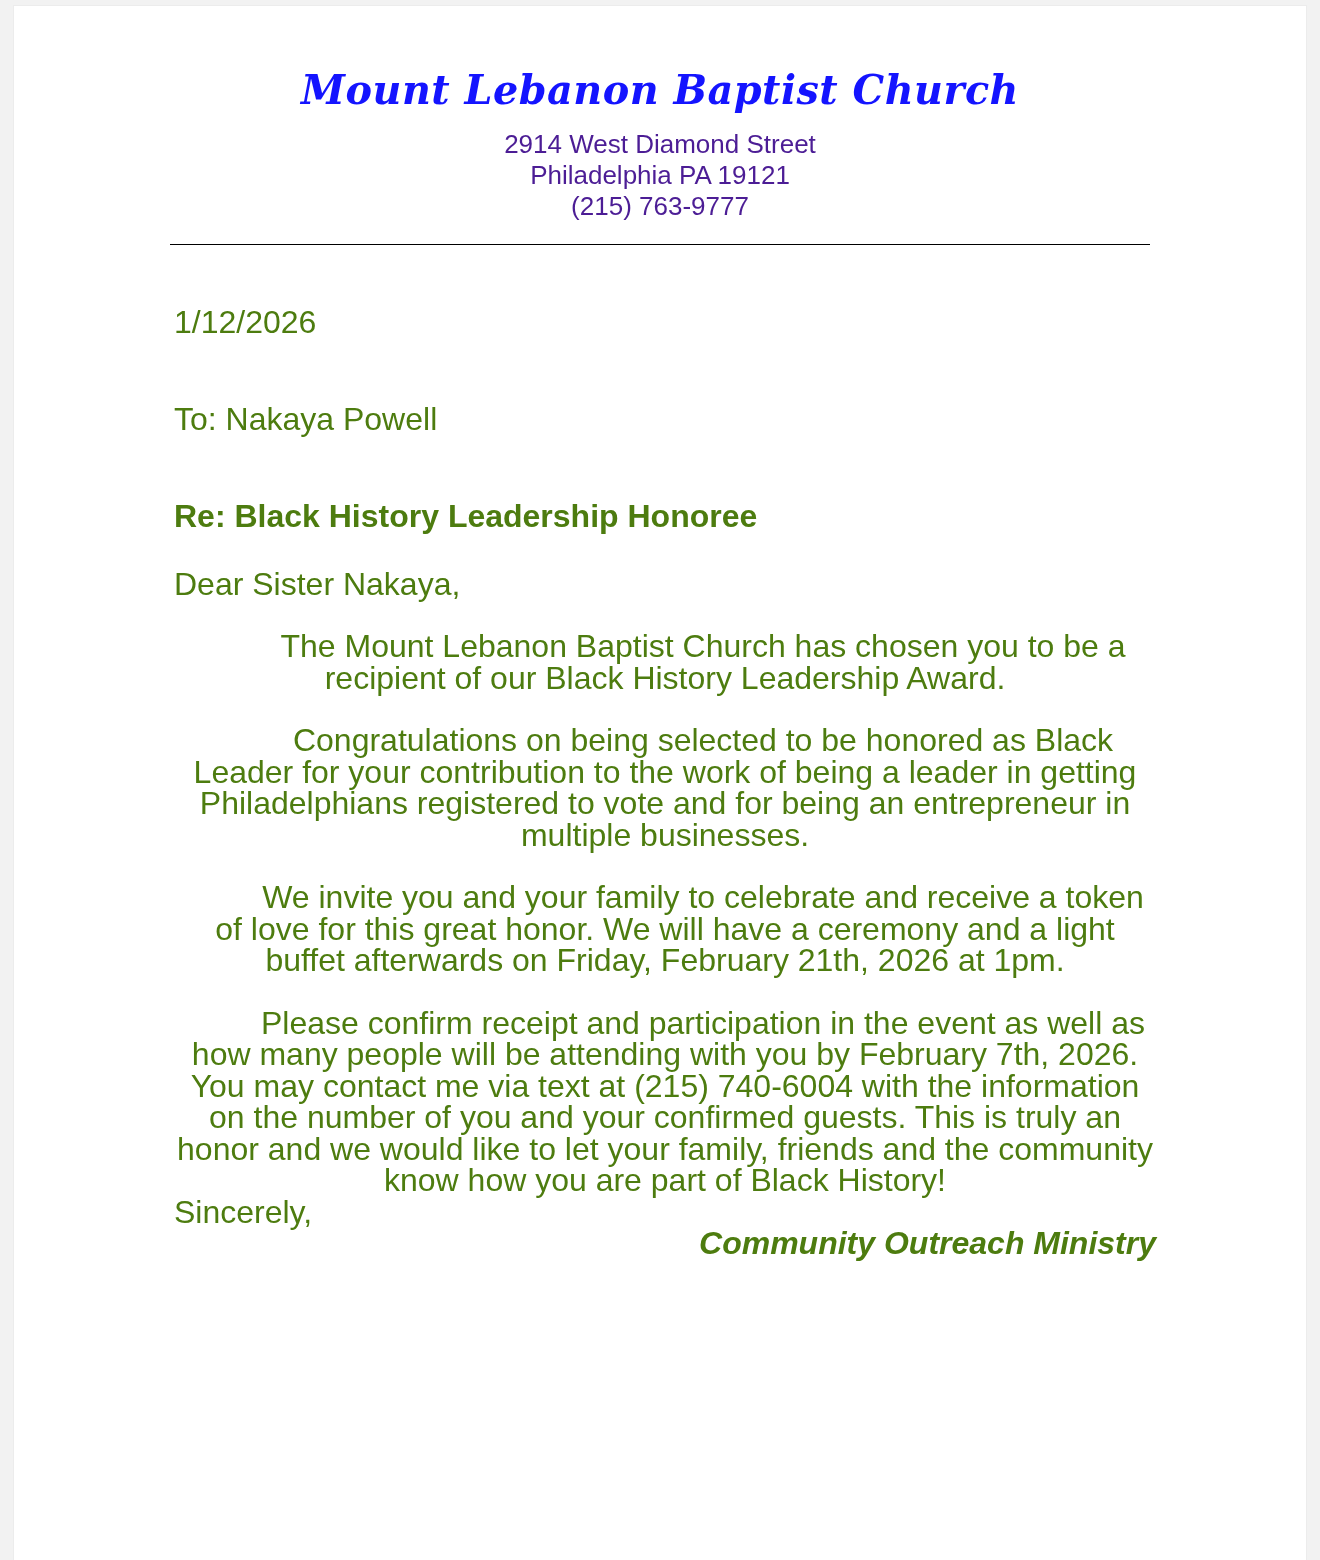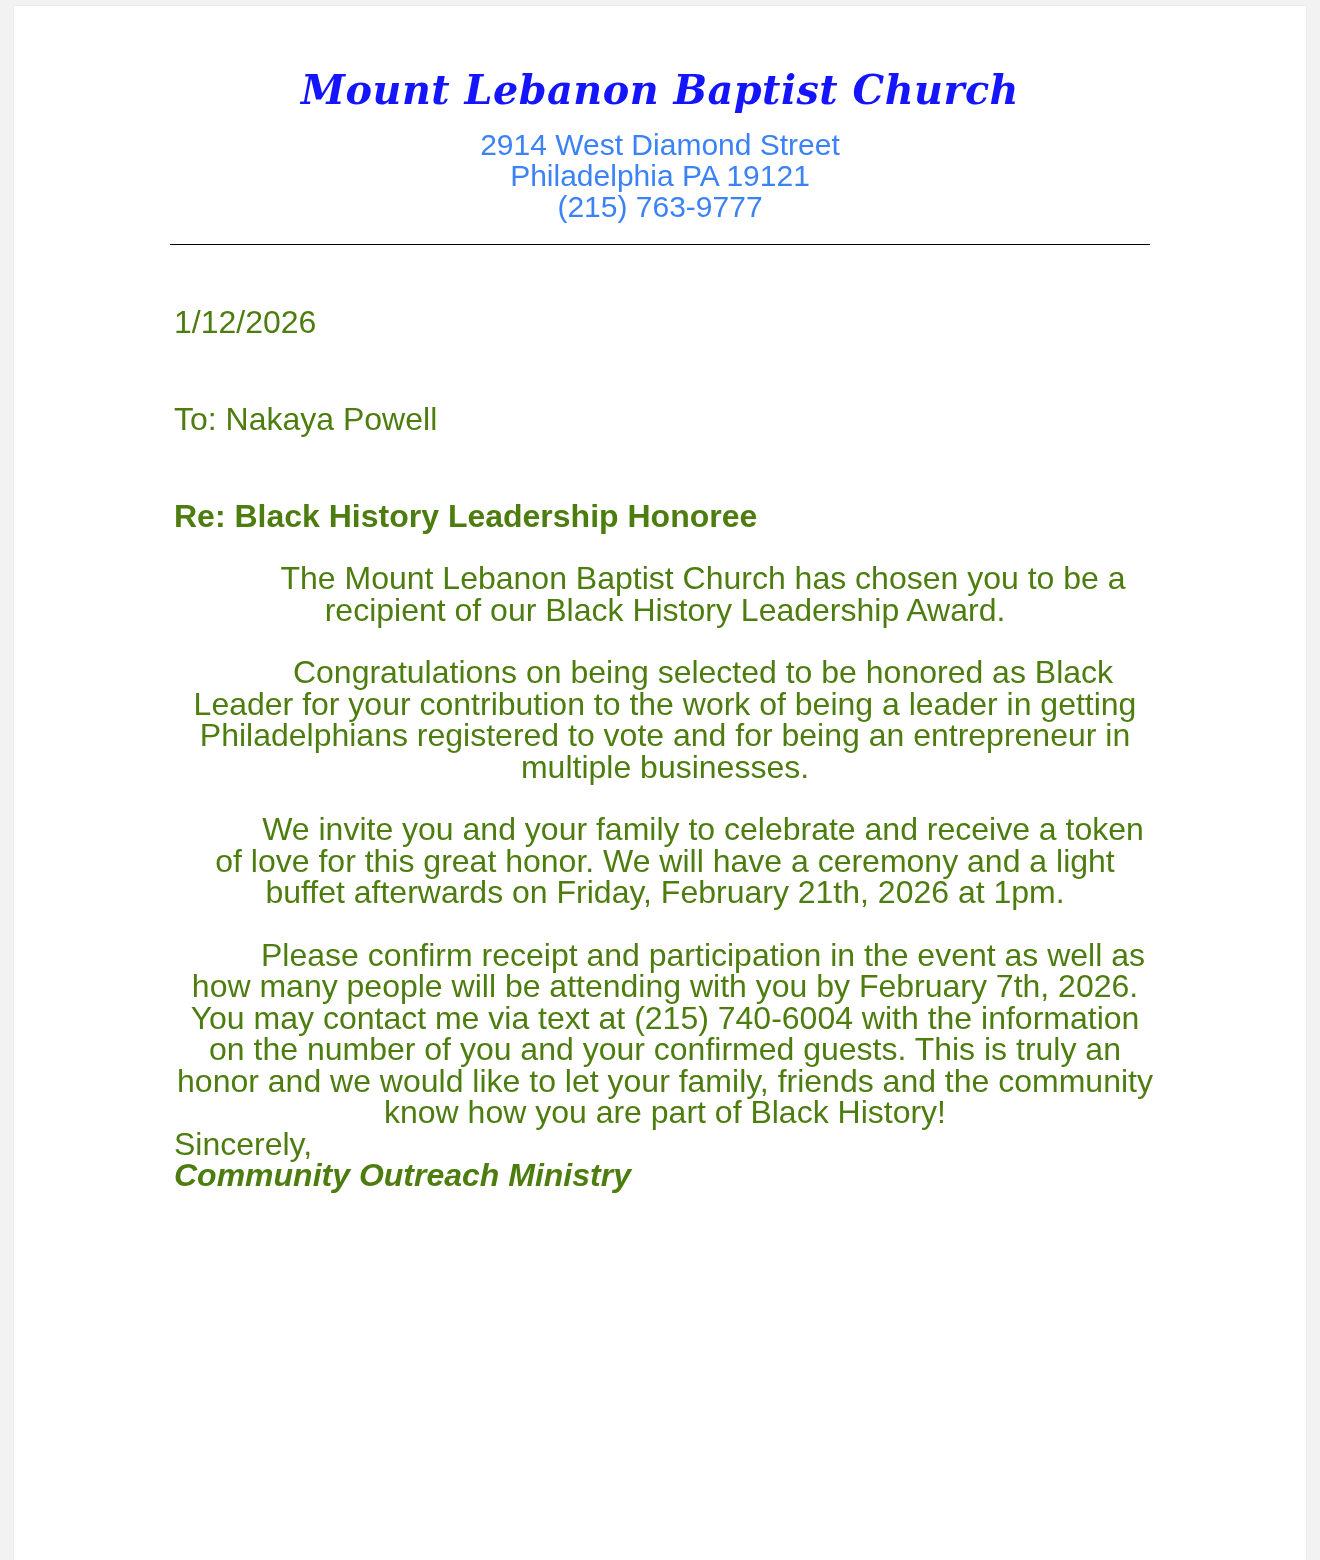--- a/index.html
+++ b/index.html
@@ -30,22 +30,22 @@
     font-family: "DejaVu Serif", serif;
     font-style: italic;
     font-weight: bold;
     color: #1414ff;
     font-size: 41px;
     letter-spacing: 0.5px;
     line-height: 1.1;
     transform: scaleX(0.97);
   }
   .addr-line {
-    font-size: 30px;
-    color: #3b82f6;
+    font-size: 26px;
+    color: #4c1d95;
     line-height: 31px;
     margin-top: 0;
   }
   .addr-line.first { margin-top: 16px; }
   .hr-rule {
     margin: 22px auto 0 auto;
     width: 980px;
     height: 0;
     border-top: 1.5px solid #000;
   }
@@ -75,39 +75,41 @@
     line-height: 31.5px;
   }
   .sincerely {
   }
   .sig-name {
     margin-top: 62px;
   }
   .sig-role {
     font-weight: bold;
     font-style: italic;
+    text-align: right;
   }
 </style>
 </head>
 <body>
 
 <div class="page">
 
   <div class="letterhead">
     <div class="church-name">Mount Lebanon Baptist Church</div>
     <div class="addr-line first">2914 West Diamond Street</div>
     <div class="addr-line">Philadelphia PA 19121</div>
     <div class="addr-line">(215) 763-9777</div>
     <div class="hr-rule"></div>
   </div>
 
   <div class="body-area">
     <div class="date">1/12/2026</div>
     <div class="to-line">To: Nakaya Powell</div>
     <div class="re-line">Re: Black History Leadership Honoree</div>
+    <div class="salutation">Dear Sister Nakaya,</div>
 
     <p class="para">The Mount Lebanon Baptist Church has chosen you to be a recipient of our Black History Leadership Award.</p>
     <p class="para">Congratulations on being selected to be honored as Black Leader for your contribution to the work of being a leader in getting Philadelphians registered to vote and for being an entrepreneur in multiple businesses.</p>
     <p class="para">We invite you and your family to celebrate and receive a token of love for this great honor. We will have a ceremony and a light buffet afterwards on Friday, February 21th, 2026 at  1pm.</p>
     <p class="para">Please confirm receipt and participation in the event as well as how many people will be attending with you by February 7th, 2026. You may contact me via text at (215) 740-6004 with the information on the number of you and your confirmed guests. This is truly an honor and we would like to let your family, friends and the community know how you are part of Black History!</p>
 
     <div class="sincerely">Sincerely,</div>
     <div class="sig-role">Community Outreach Ministry</div>
   </div>
 

